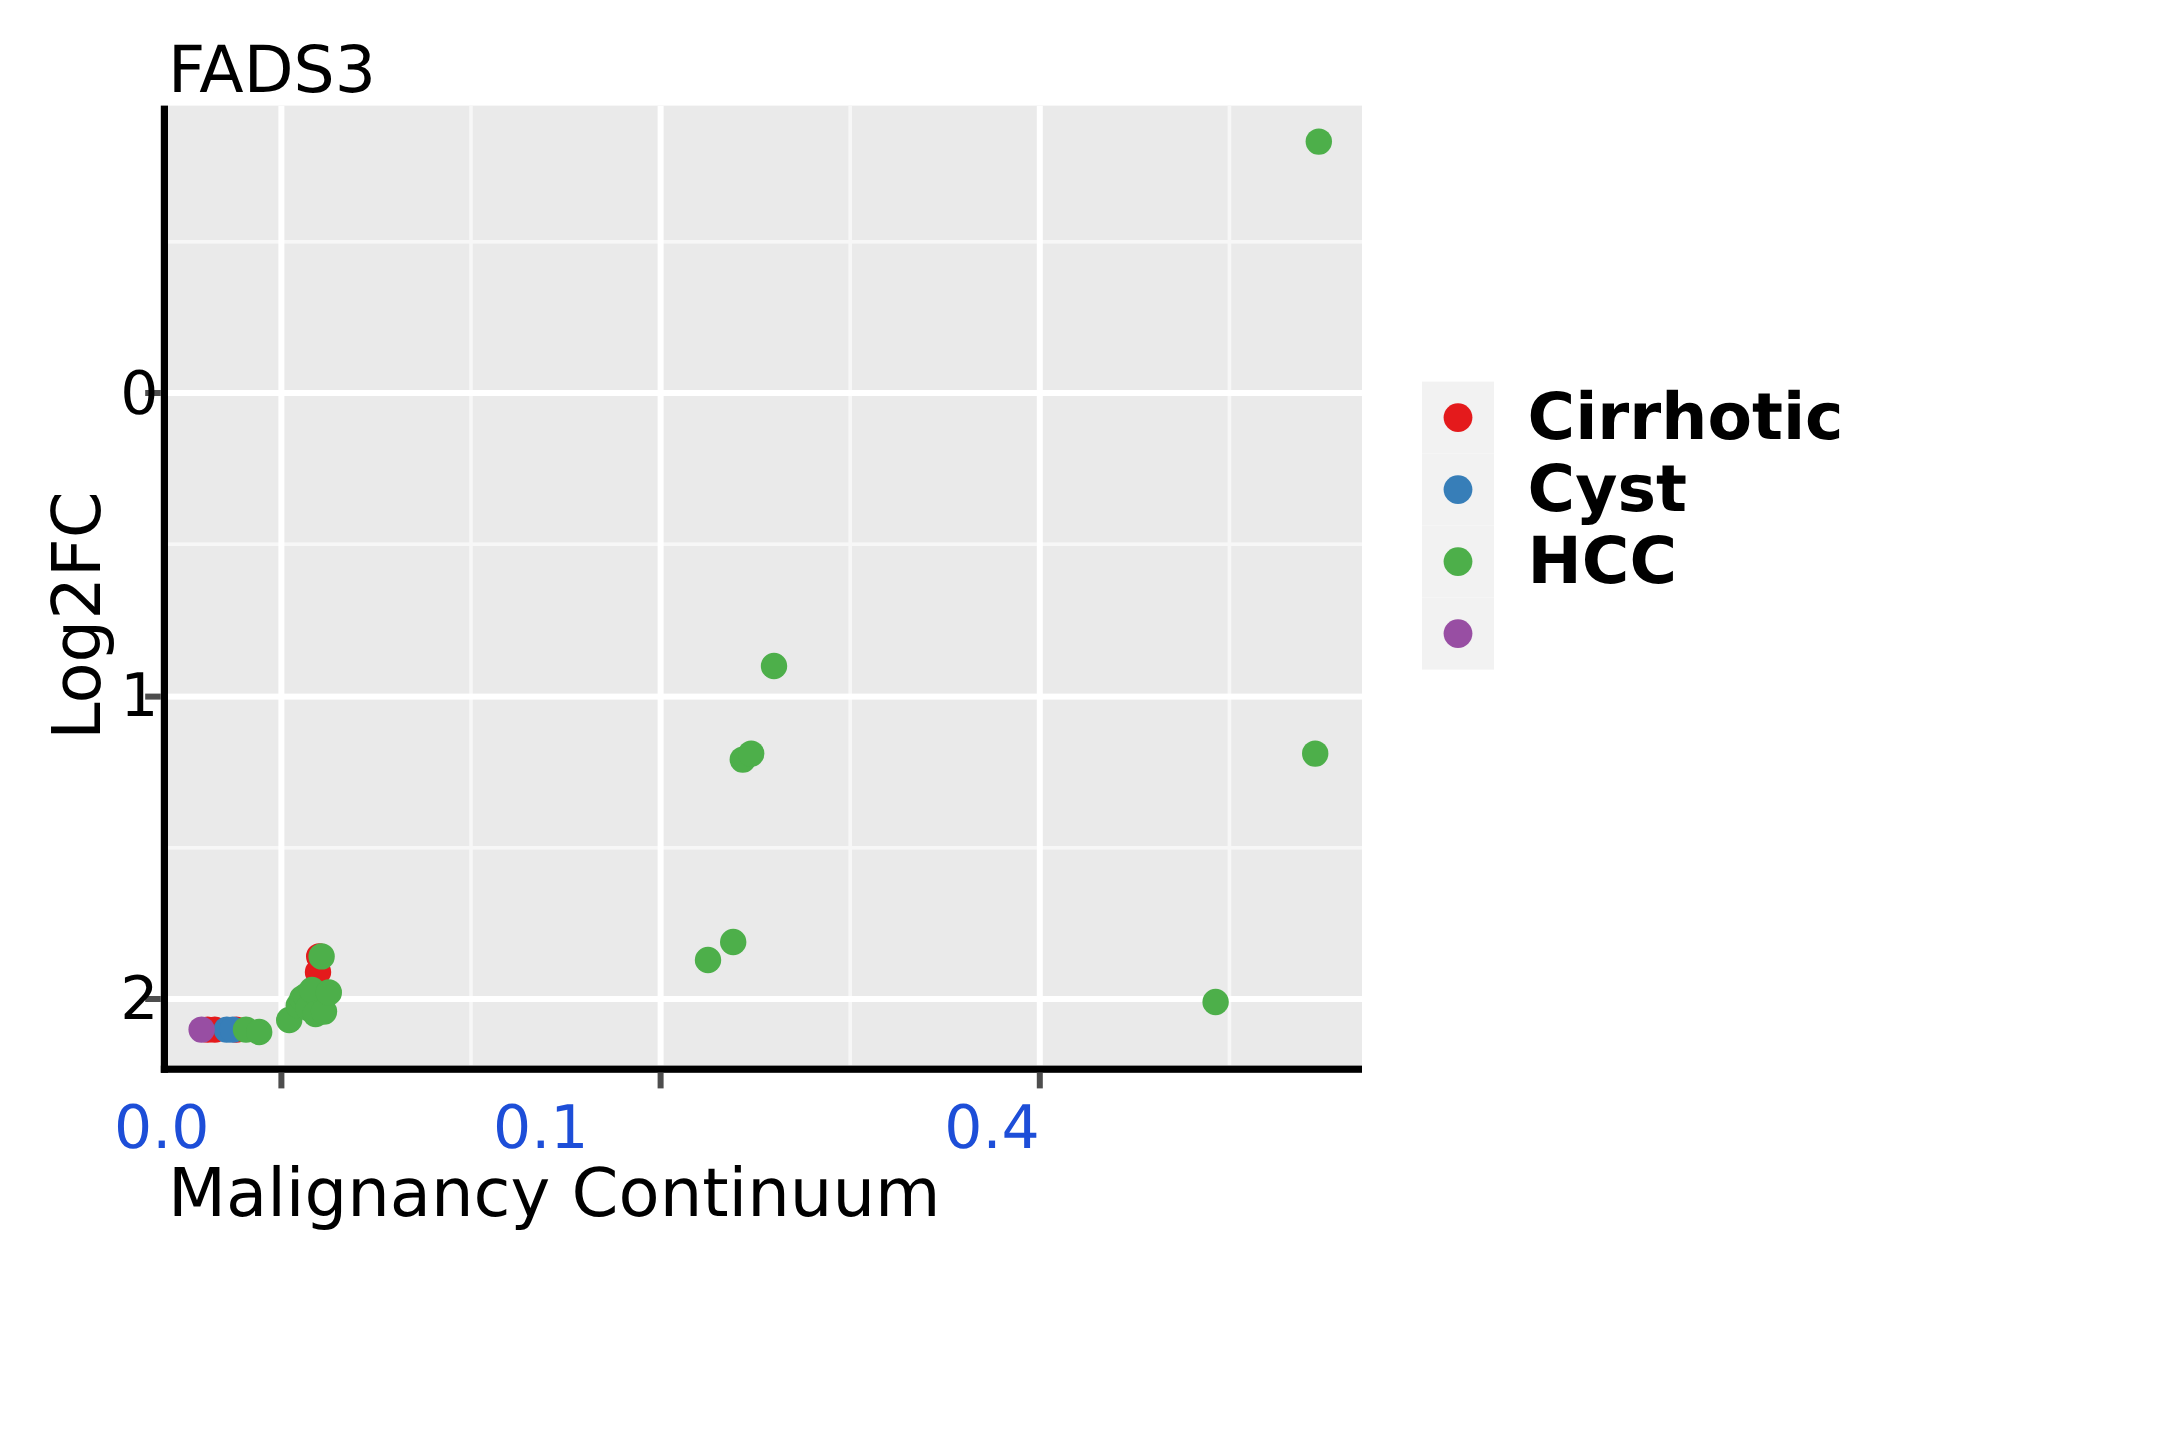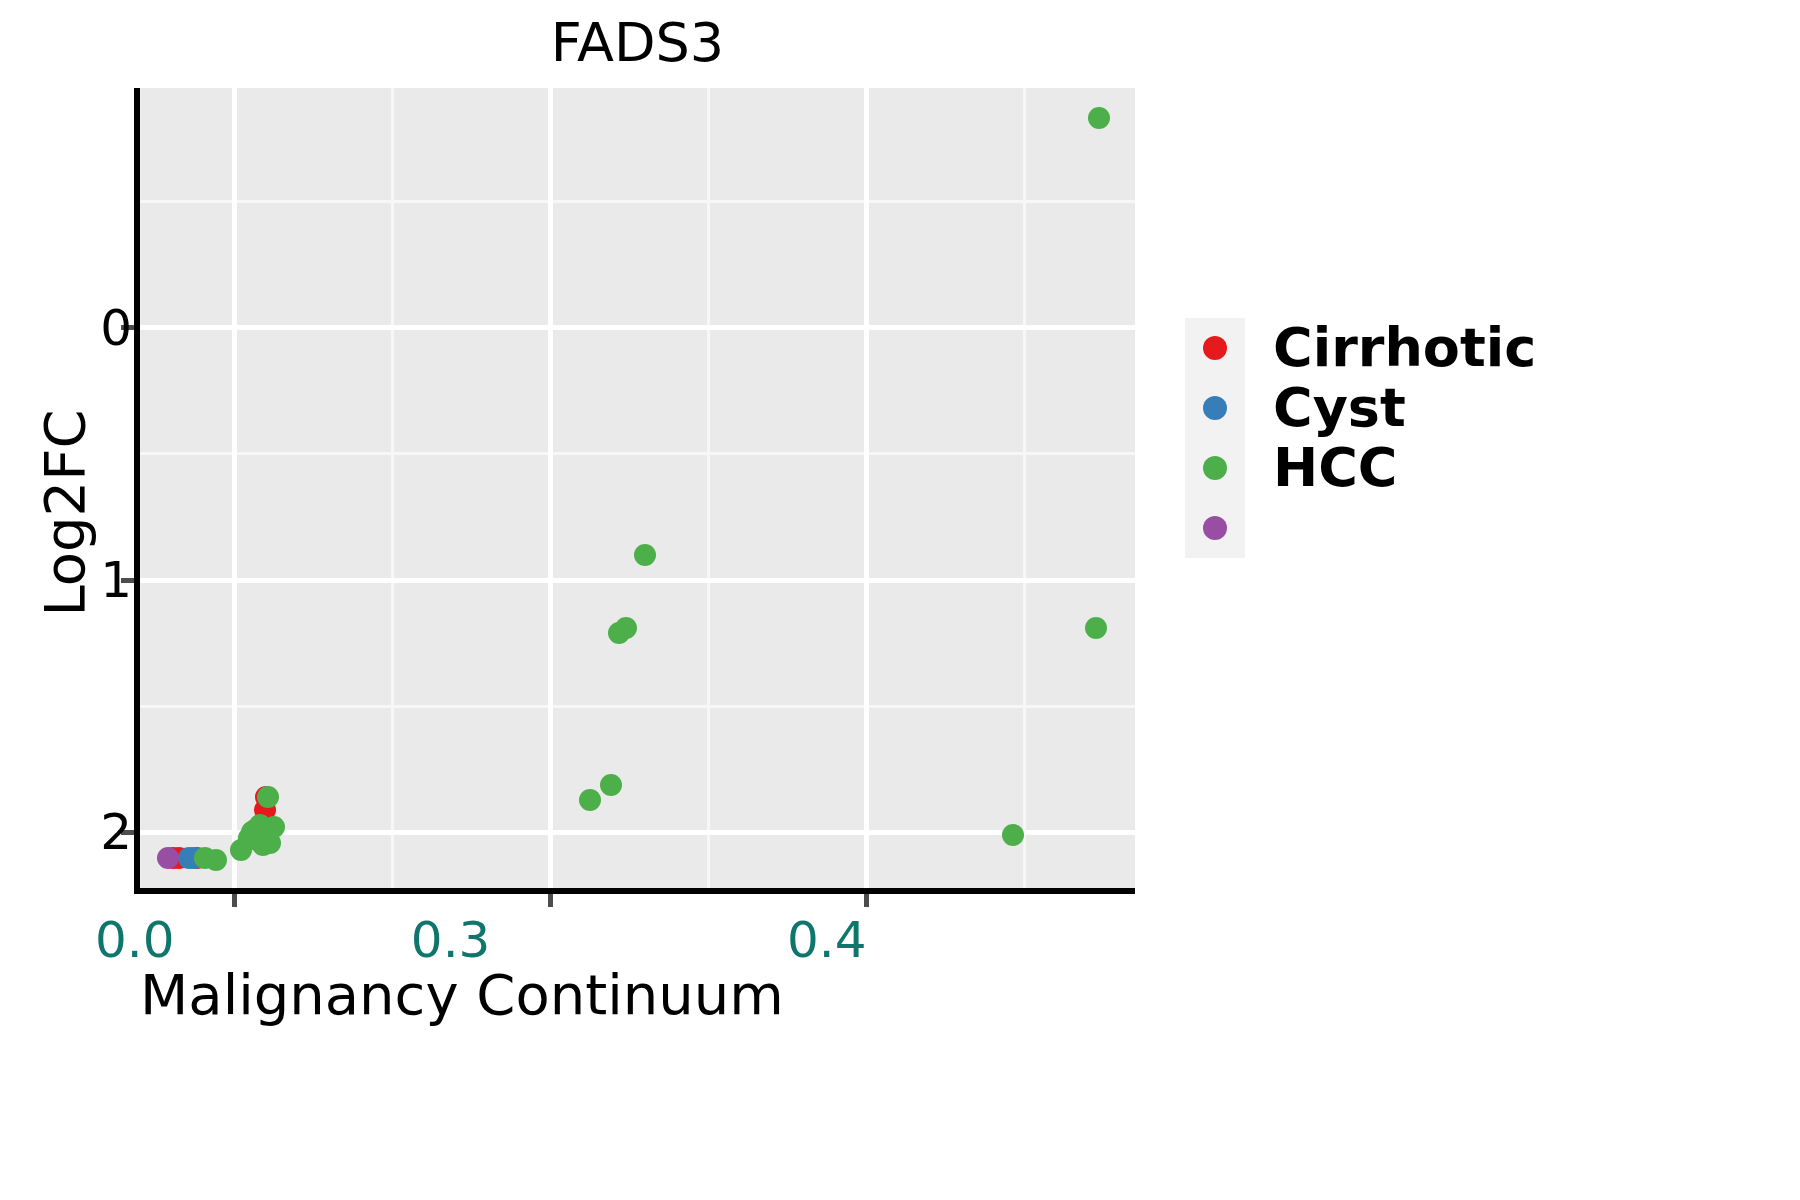--- a/index.html
+++ b/index.html
@@ -19,23 +19,23 @@
     position: absolute;
     left: 0; top: 0;
     width: 1800px;
     height: 1200px;
   }
 
   
   #plot-title {
     position: absolute;
     left: 140px;
-    top: 8px;
+    top: 24px;
     width: 995px;
-    text-align: center;
+    text-align: left;
     font-size: 54px;
     color: #000000;
     line-height: 70px;
     white-space: nowrap;
   }
 
   
   #panel {
     position: absolute;
     left: 140px;
@@ -108,21 +108,21 @@
     font-size: 50px;
     color: #000000;
     line-height: 50px;
     white-space: nowrap;
   }
   .tick-label-x {
     position: absolute;
     top: 910px;
     text-align: center;
     font-size: 50px;
-    color: #0f766e;
+    color: #1d4ed8;
     line-height: 60px;
     white-space: nowrap;
     transform: translateX(-50%);
     width: 200px;
     margin-left: -100px;
   }
 
   
   #axis-x-title {
     position: absolute;
@@ -254,21 +254,21 @@
       <div class="tick-label-y" style="top: 807.479px;">2</div>
       <div class="tick-mark-y" style="top: 577.614px;"></div>
       <div class="tick-label-y" style="top: 555.114px;">1</div>
       <div class="tick-mark-y" style="top: 325.248px;"></div>
       <div class="tick-label-y" style="top: 302.748px;">0</div>
     </div>
   <div id="ticks-x">
       <div class="tick-mark-x" style="left: 232.262px;"></div>
       <div class="tick-label-x" style="left: 234.762px;">0.0</div>
       <div class="tick-mark-x" style="left: 548.135px;"></div>
-      <div class="tick-label-x" style="left: 550.635px;">0.3</div>
+      <div class="tick-label-x" style="left: 550.635px;">0.1</div>
       <div class="tick-mark-x" style="left: 864.008px;"></div>
       <div class="tick-label-x" style="left: 866.508px; text-align: right;">0.4</div>
     </div>
 
   <div id="axis-x-title">Malignancy Continuum</div>
   <div id="axis-y-title">Log2FC</div>
 
   <div id="legend">
     <div id="legend-items">
         <div class="legend-item">

